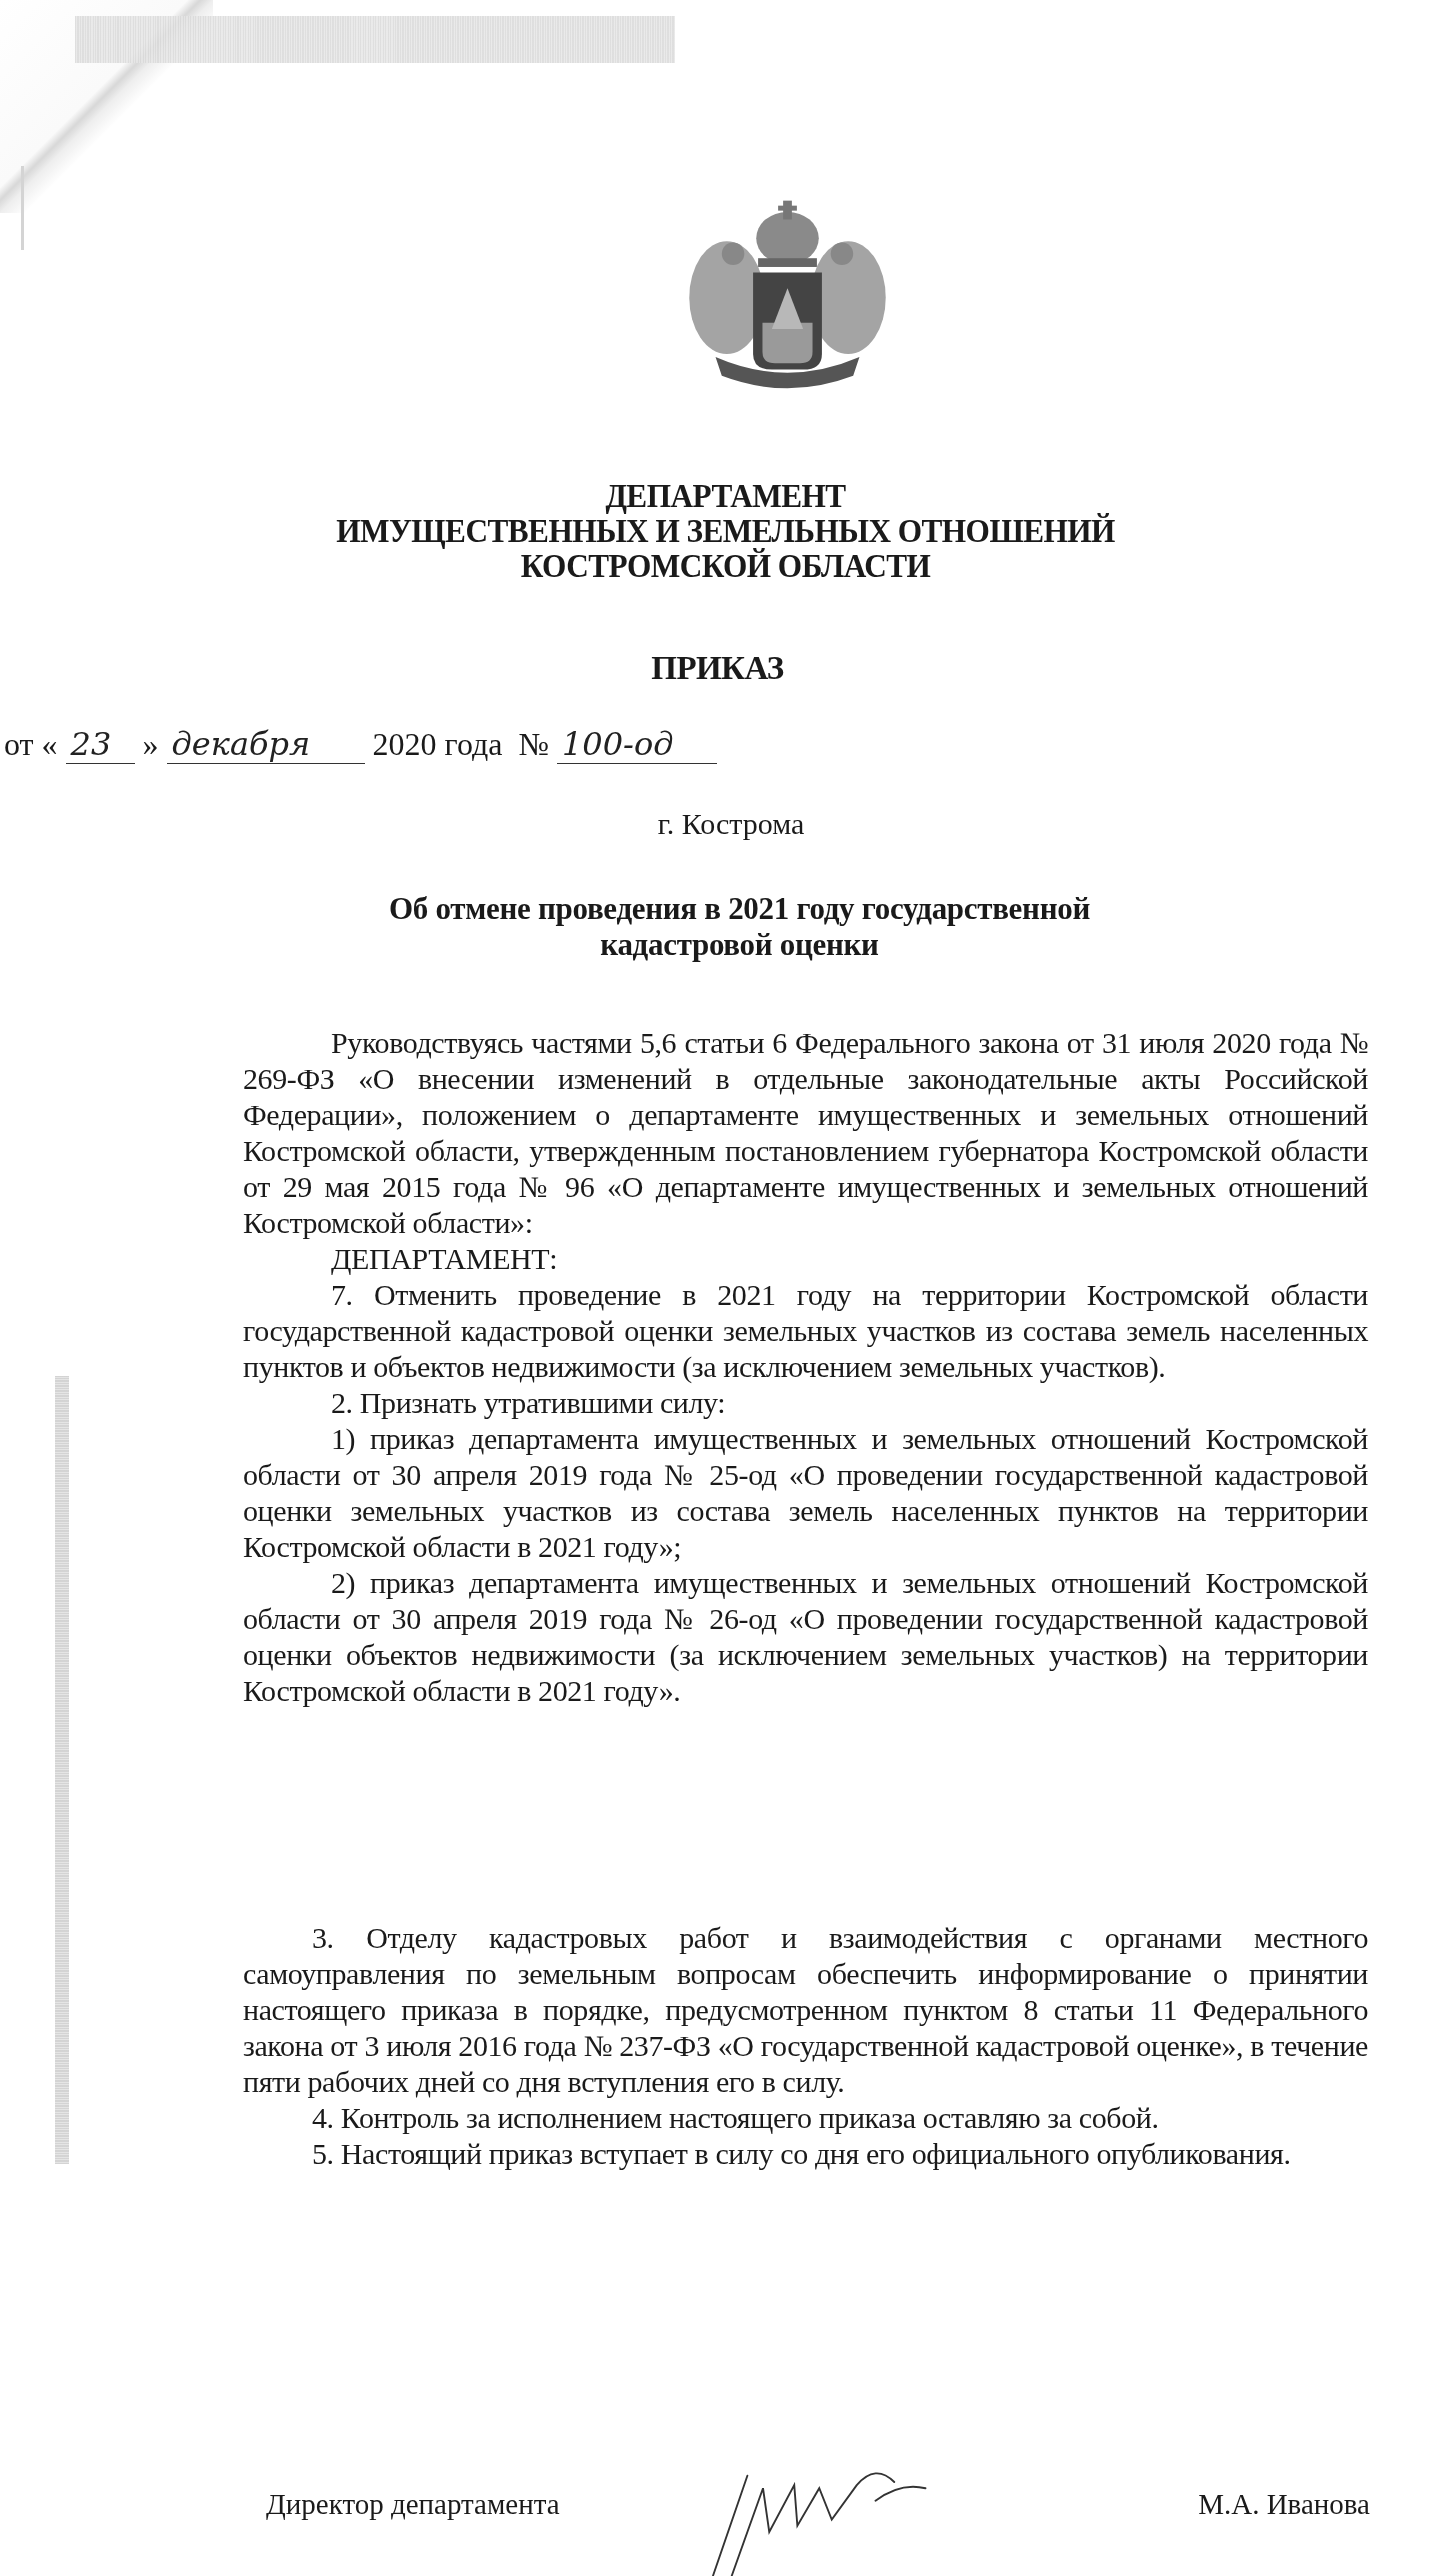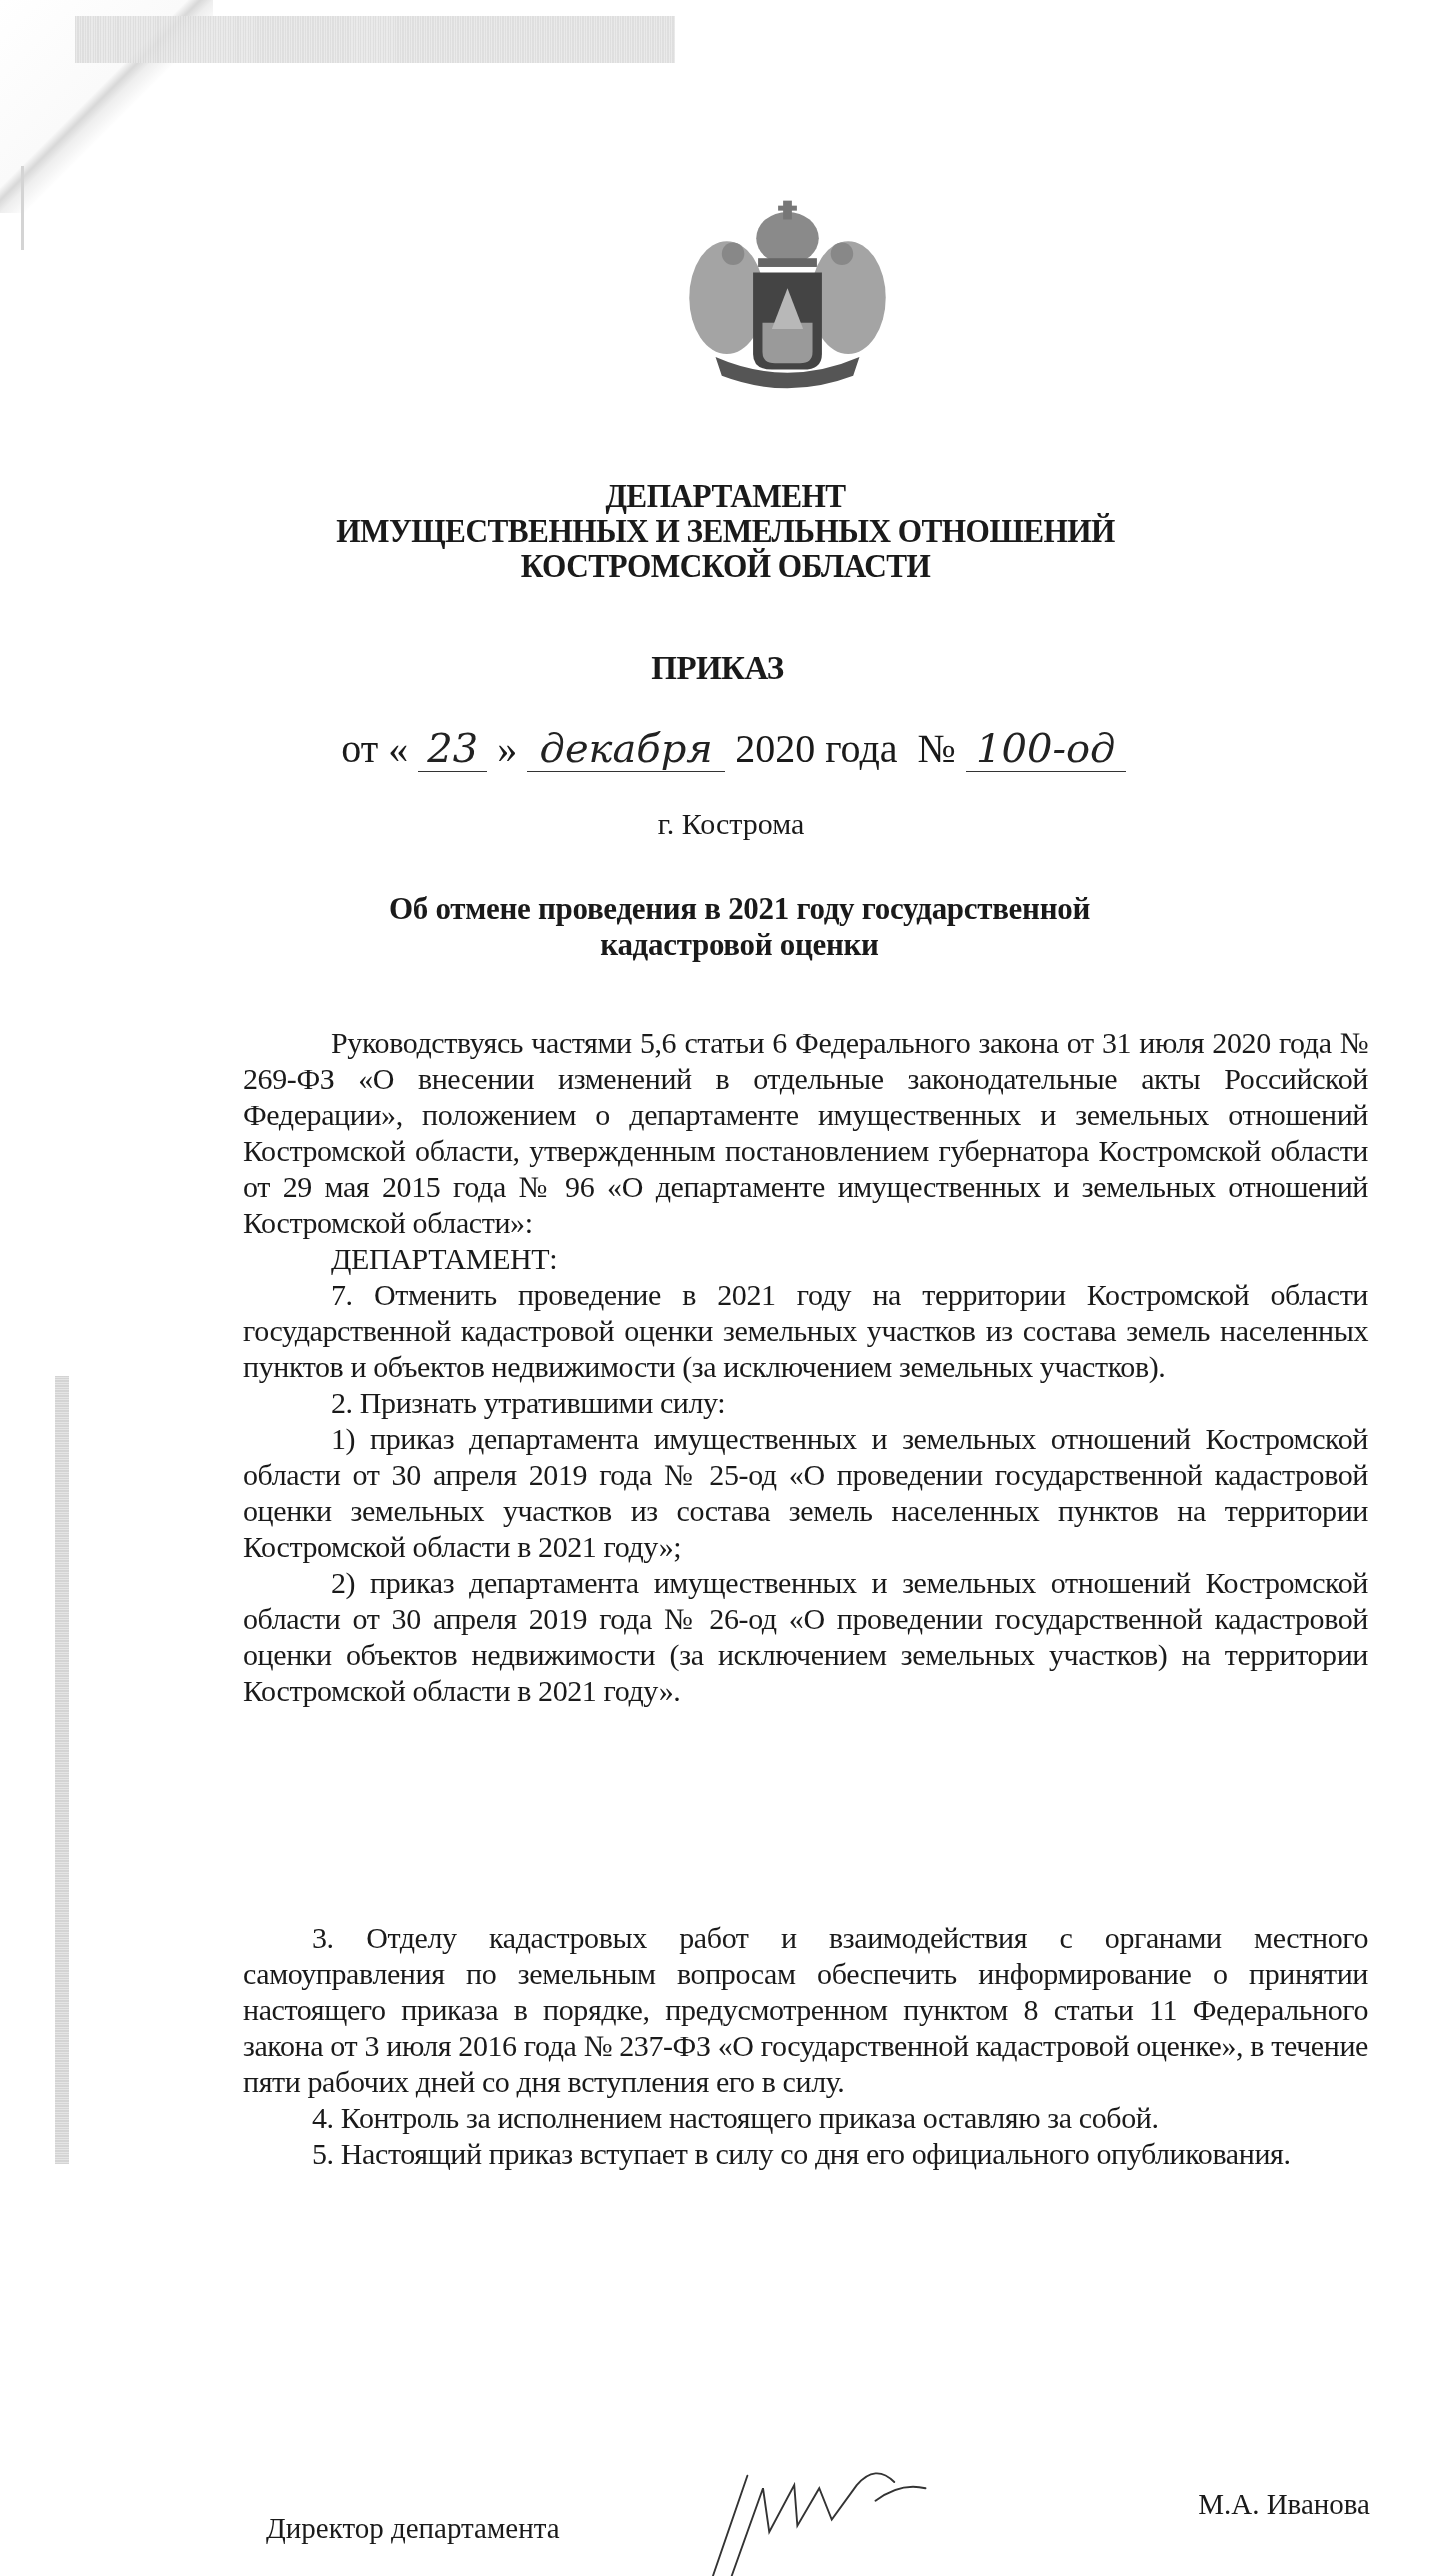--- a/index.html
+++ b/index.html
@@ -69,24 +69,24 @@
     left: 0; right: 16px;
     top: 650px;
     text-align: center;
     font-weight: bold;
     font-size: 33px;
     letter-spacing: -0.6px;
   }
 
   .date-line {
     position: absolute;
-    left: 16px; right: 0;
+    left: 4px; right: 0;
     top: 725px;
-    text-align: center;
-    font-size: 40px;
+    text-align: left;
+    font-size: 32px;
     white-space: nowrap;
   }
   .hand {
     font-family: "DejaVu Serif", serif;
     font-style: italic;
     display: inline-block;
     border-bottom: 1.9px solid #333;
     padding: 0 5px;
     color: #222;
   }
@@ -130,21 +130,21 @@
   }
   .preamble { top: 1025px; }
   .p3 { top: 1920px; }
   .p3 p { text-indent: 69px; }
   .signature-row {
     position: absolute;
     left: 266px; right: 81px;
     top: 2488px;
     font-size: 29px;
   }
-  .sig-position { position: absolute; left: 0; top: 0; margin-top: 24px; }
+  .sig-position { position: absolute; left: 0; top: 0; }
   .sig-name { position: absolute; right: 0; top: 0; font-family: Liberation Serif, serif; }
   .sig-scribble {
     position: absolute;
     left: 688px; top: 2463px;
     width: 300px; height: 113px;
   }
 </style>
 </head>
 <body>
 

